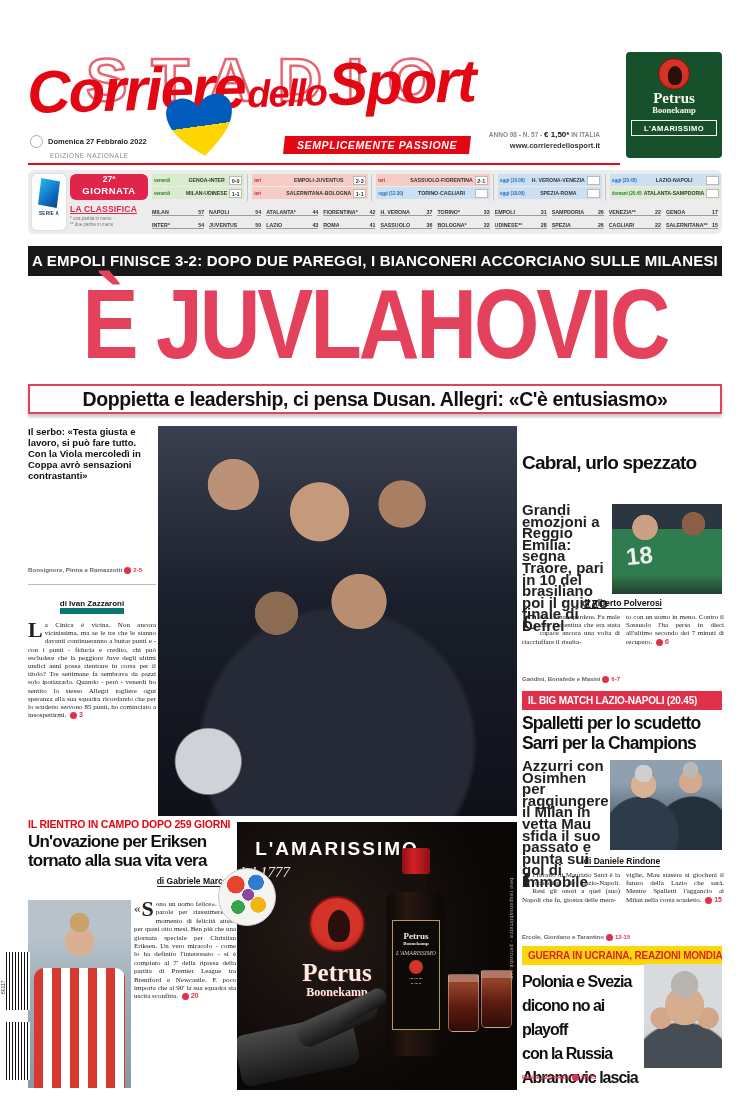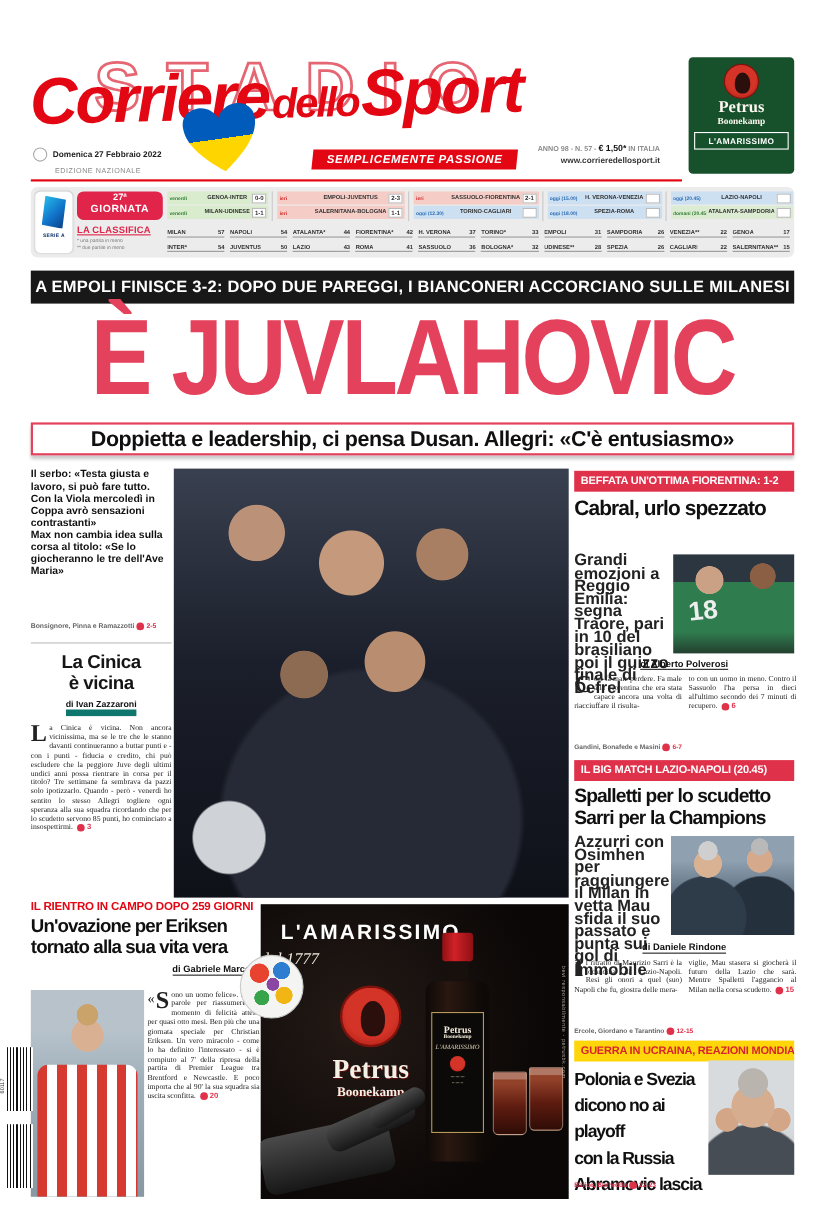--- a/index.html
+++ b/index.html
@@ -445,42 +445,36 @@
         </div>
       </div>
   </section>
 
   <div id="kicker" data-name="lead-kicker">A EMPOLI FINISCE 3-2: DOPO DUE PAREGGI, I BIANCONERI ACCORCIANO SULLE MILANESI</div>
   <div id="big-headline" data-name="main-headline">È JUVLAHOVIC</div>
   <div id="sub-headline" data-name="sub-headline">Doppietta e leadership, ci pensa Dusan. Allegri: «C'è entusiasmo»</div>
 
   <div id="intro" data-name="lead-intro">
     <div data-name="lead-intro-p1">Il serbo: «Testa giusta e lavoro, si può fare tutto. Con la Viola mercoledì in Coppa avrò sensazioni contrastanti»</div>
-    <div data-name="lead-intro-p2">Max non cambia idea sulla corsa al titolo: «Se lo giocheranno le tre dell'Ave Maria»</div>
   </div>
   <div id="intro-byline" data-name="lead-byline">
     <span>Bonsignore, Pinna e Ramazzotti</span><span class="pgdot" data-name="page-ref-dot"></span><span class="pgnum" data-name="lead-pages">2-5</span>
   </div>
   <div class="ldiv" data-name="divider"></div>
 
   <div id="editorial" data-name="editorial-column">
-    <div class="ed-title" data-name="editorial-title">
-      <div>La Cinica</div>
-      <div>è vicina</div>
-    </div>
     <span class="ed-byline" data-name="editorial-byline">di Ivan Zazzaroni</span>
     <div class="ed-body" data-name="editorial-body">
       <span class="dc">L</span><span>a Cinica è vicina. Non ancora vicinissima, ma se le tre che le stanno davanti continueranno a buttar punti e - con i punti - fiducia e credito, chi può escludere che la peggiore Juve degli ultimi undici anni possa rientrare in corsa per il titolo? Tre settimane fa sembrava da pazzi solo ipotizzarlo. Quando - però - venerdì ho sentito lo stesso Allegri togliere ogni speranza alla sua squadra ricordando che per lo scudetto servono 85 punti, ho cominciato a insospettirmi.</span>
       <span class="pgdot" data-name="page-ref-dot"></span><span class="pgnum">3</span>
     </div>
   </div>
 
   <div id="main-photo" data-name="juventus-celebration-photo"></div>
 
-  <div class="rbanner" id="banner-fiorentina" data-name="fiorentina-banner">BEFFATA UN'OTTIMA FIORENTINA: 1-2</div>
   <div class="rhead" id="head-cabral" data-name="cabral-headline">
     <div>Cabral, urlo spezzato</div>
   </div>
   <div class="rsum" id="sum-cabral" data-name="cabral-summary">Grandi emozioni a Reggio Emilia: segna Traore, pari in 10 del brasiliano poi il guizzo finale di Defrel</div>
   <div id="photo-sassuolo" data-name="sassuolo-photo">
     <span class="jersey-num" data-name="jersey-number">18</span>
   </div>
   <div class="rbyline" id="byline-cabral" data-name="cabral-byline"><span>di Alberto Polverosi</span></div>
   <div class="rbody" id="body-cabral" data-name="cabral-body">
     <div><span class="dc">C</span><span>osì fa male perdere. Fa male alla Fiorentina che era stata capace ancora una volta di riacciuffare il risulta-</span></div>

